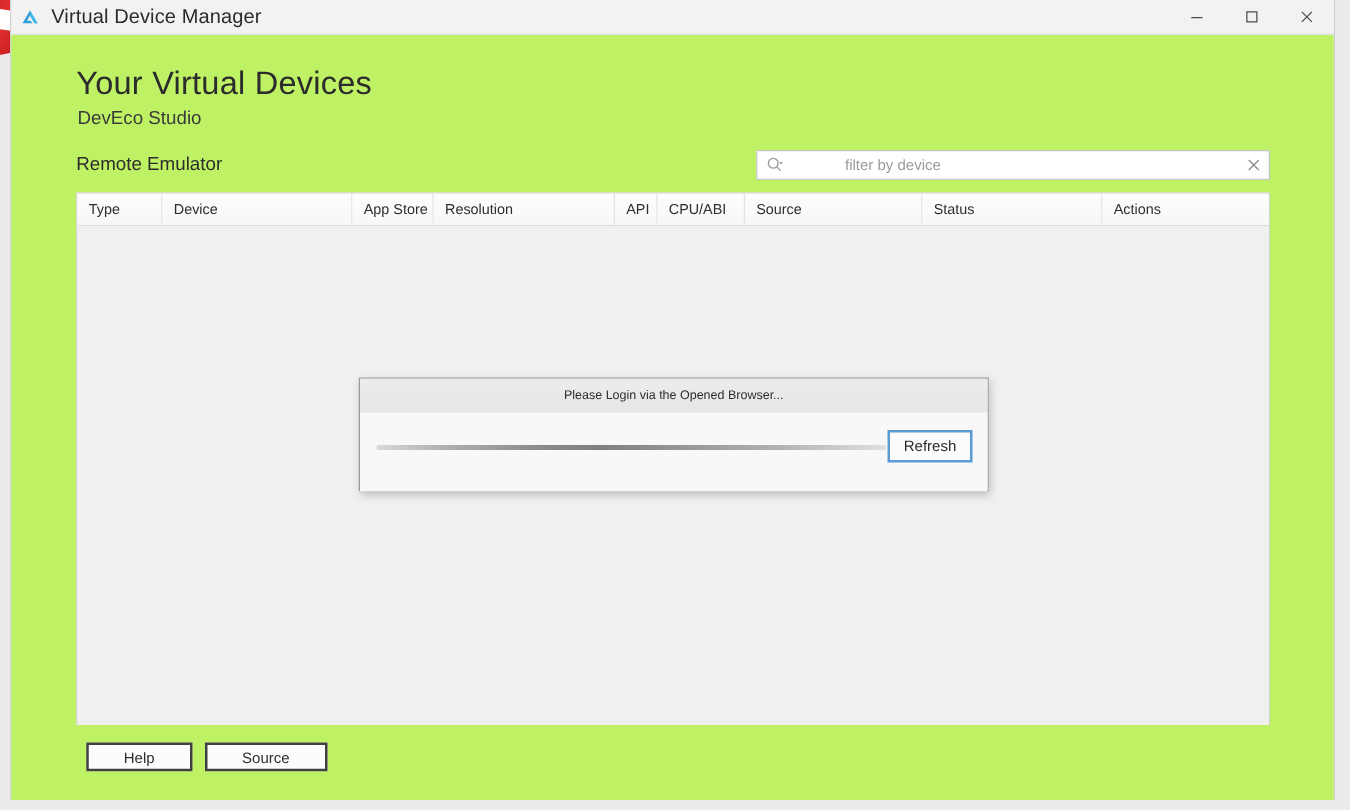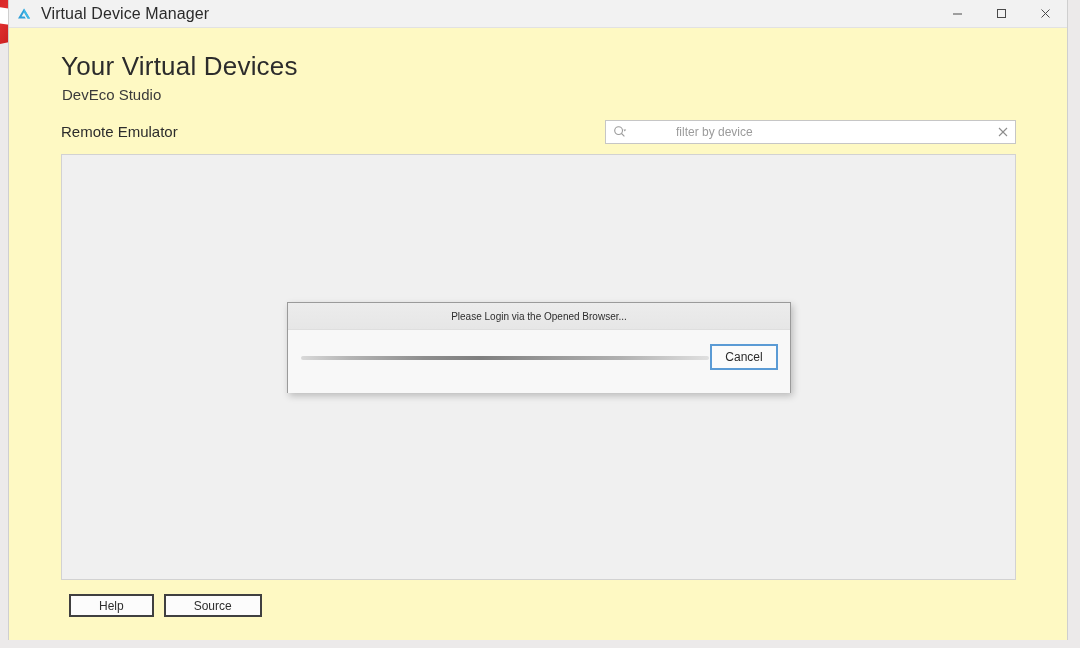--- a/index.html
+++ b/index.html
@@ -84,21 +84,21 @@
     justify-content: center;
     color: #4a4a4a;
     font-size: 12px;
   }
   .win-btn svg { display: block; }
 
   
   .content {
     position: relative;
     height: calc(100% - 27px);
-    background: #fef9c3;
+    background: #bef264;
   }
 
   .page-title {
     position: absolute;
     left: 52px;
     top: 23px;
     font-size: 26px;
     font-weight: 400;
     color: #2c2c2c;
     letter-spacing: 0.2px;
@@ -343,34 +343,45 @@
       <input class="search-input" type="text" placeholder="filter by device" style="">
       <span class="search-clear">
         <svg width="10" height="10" viewBox="0 0 10 10">
             <line x1="1" y1="1" x2="9" y2="9" stroke="#8d8d8d" stroke-width="1.1"></line>
             <line x1="9" y1="1" x2="1" y2="9" stroke="#8d8d8d" stroke-width="1.1"></line>
           </svg>
       </span>
     </div>
 
     <div class="table-wrap">
+      <div class="table-header" id="table-header">
+          <div class="th" style="width: 68px;">Type</div>
+          <div class="th" style="width: 152px;">Device</div>
+          <div class="th" style="width: 65px;">App Store</div>
+          <div class="th" style="width: 145px;">Resolution</div>
+          <div class="th" style="width: 34px;">API</div>
+          <div class="th" style="width: 70px;">CPU/ABI</div>
+          <div class="th" style="width: 142px;">Source</div>
+          <div class="th" style="width: 144px;">Status</div>
+          <div class="th" style="width: 133px;">Actions</div>
+        </div>
       <div class="table-body"></div>
     </div>
 
     <div class="footer">
       <div class="btn">Help</div>
       <div class="btn">Source</div>
     </div>
 
     <div class="modal">
       <div class="modal-titlebar">
         <span class="modal-title">Please Login via the Opened Browser...</span>
       </div>
       <div class="modal-body">
         <div class="progress-track">
           <div class="progress-indeterminate"></div>
         </div>
-        <div class="cancel-btn">Cancel</div>
+        <div class="cancel-btn">Refresh</div>
       </div>
     </div>
 
   </div>
 </div>
 
 </body></html>

